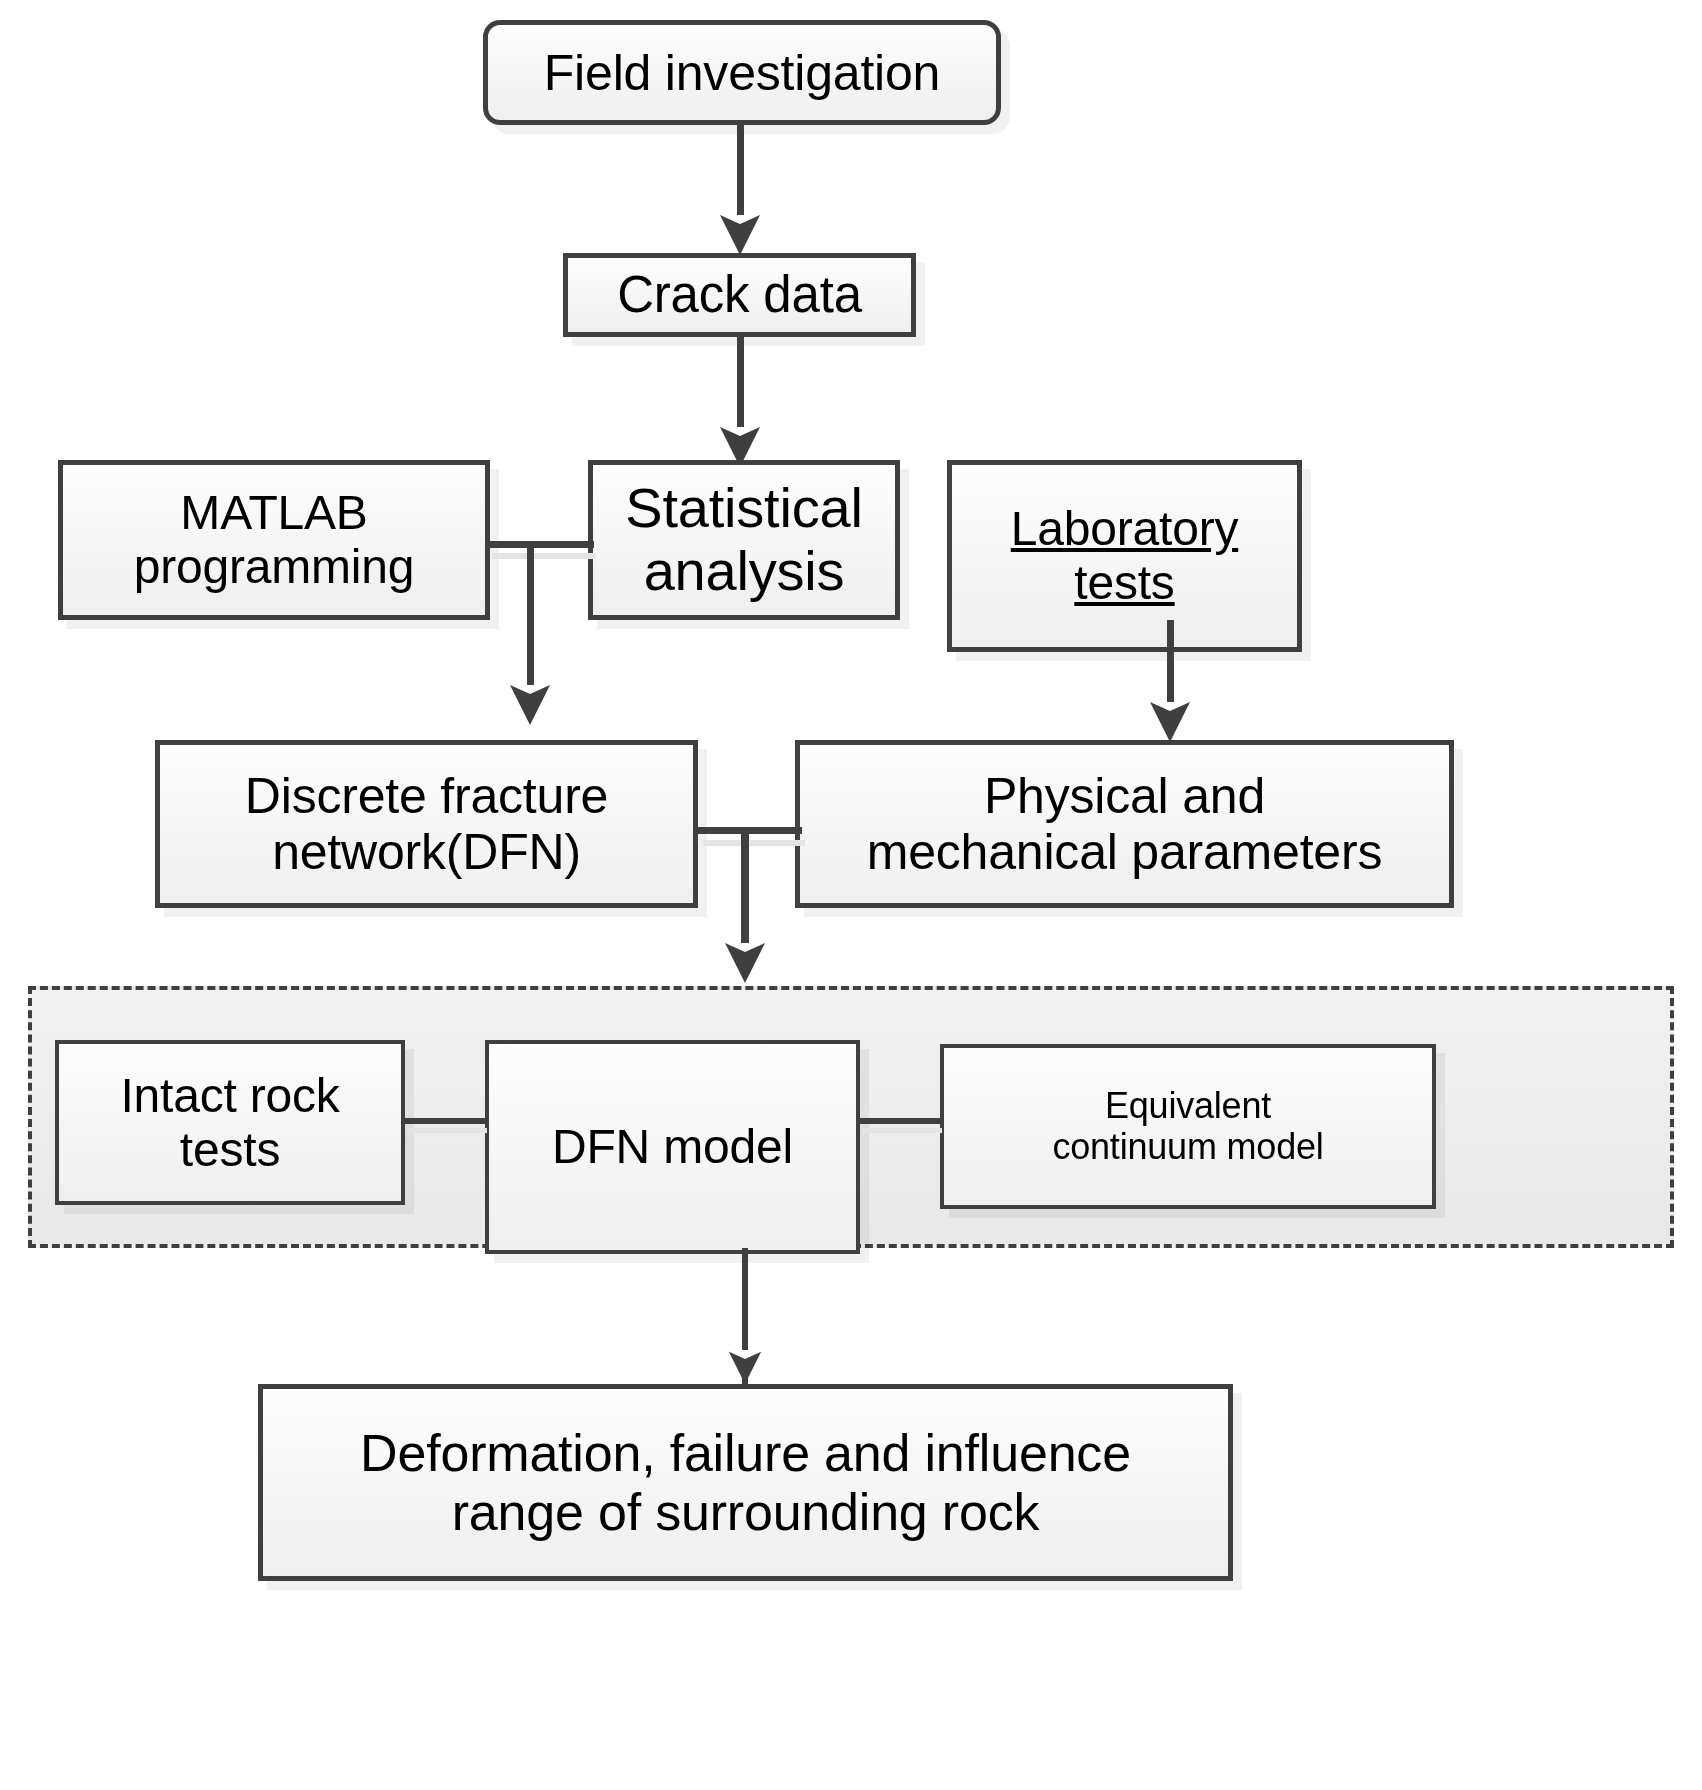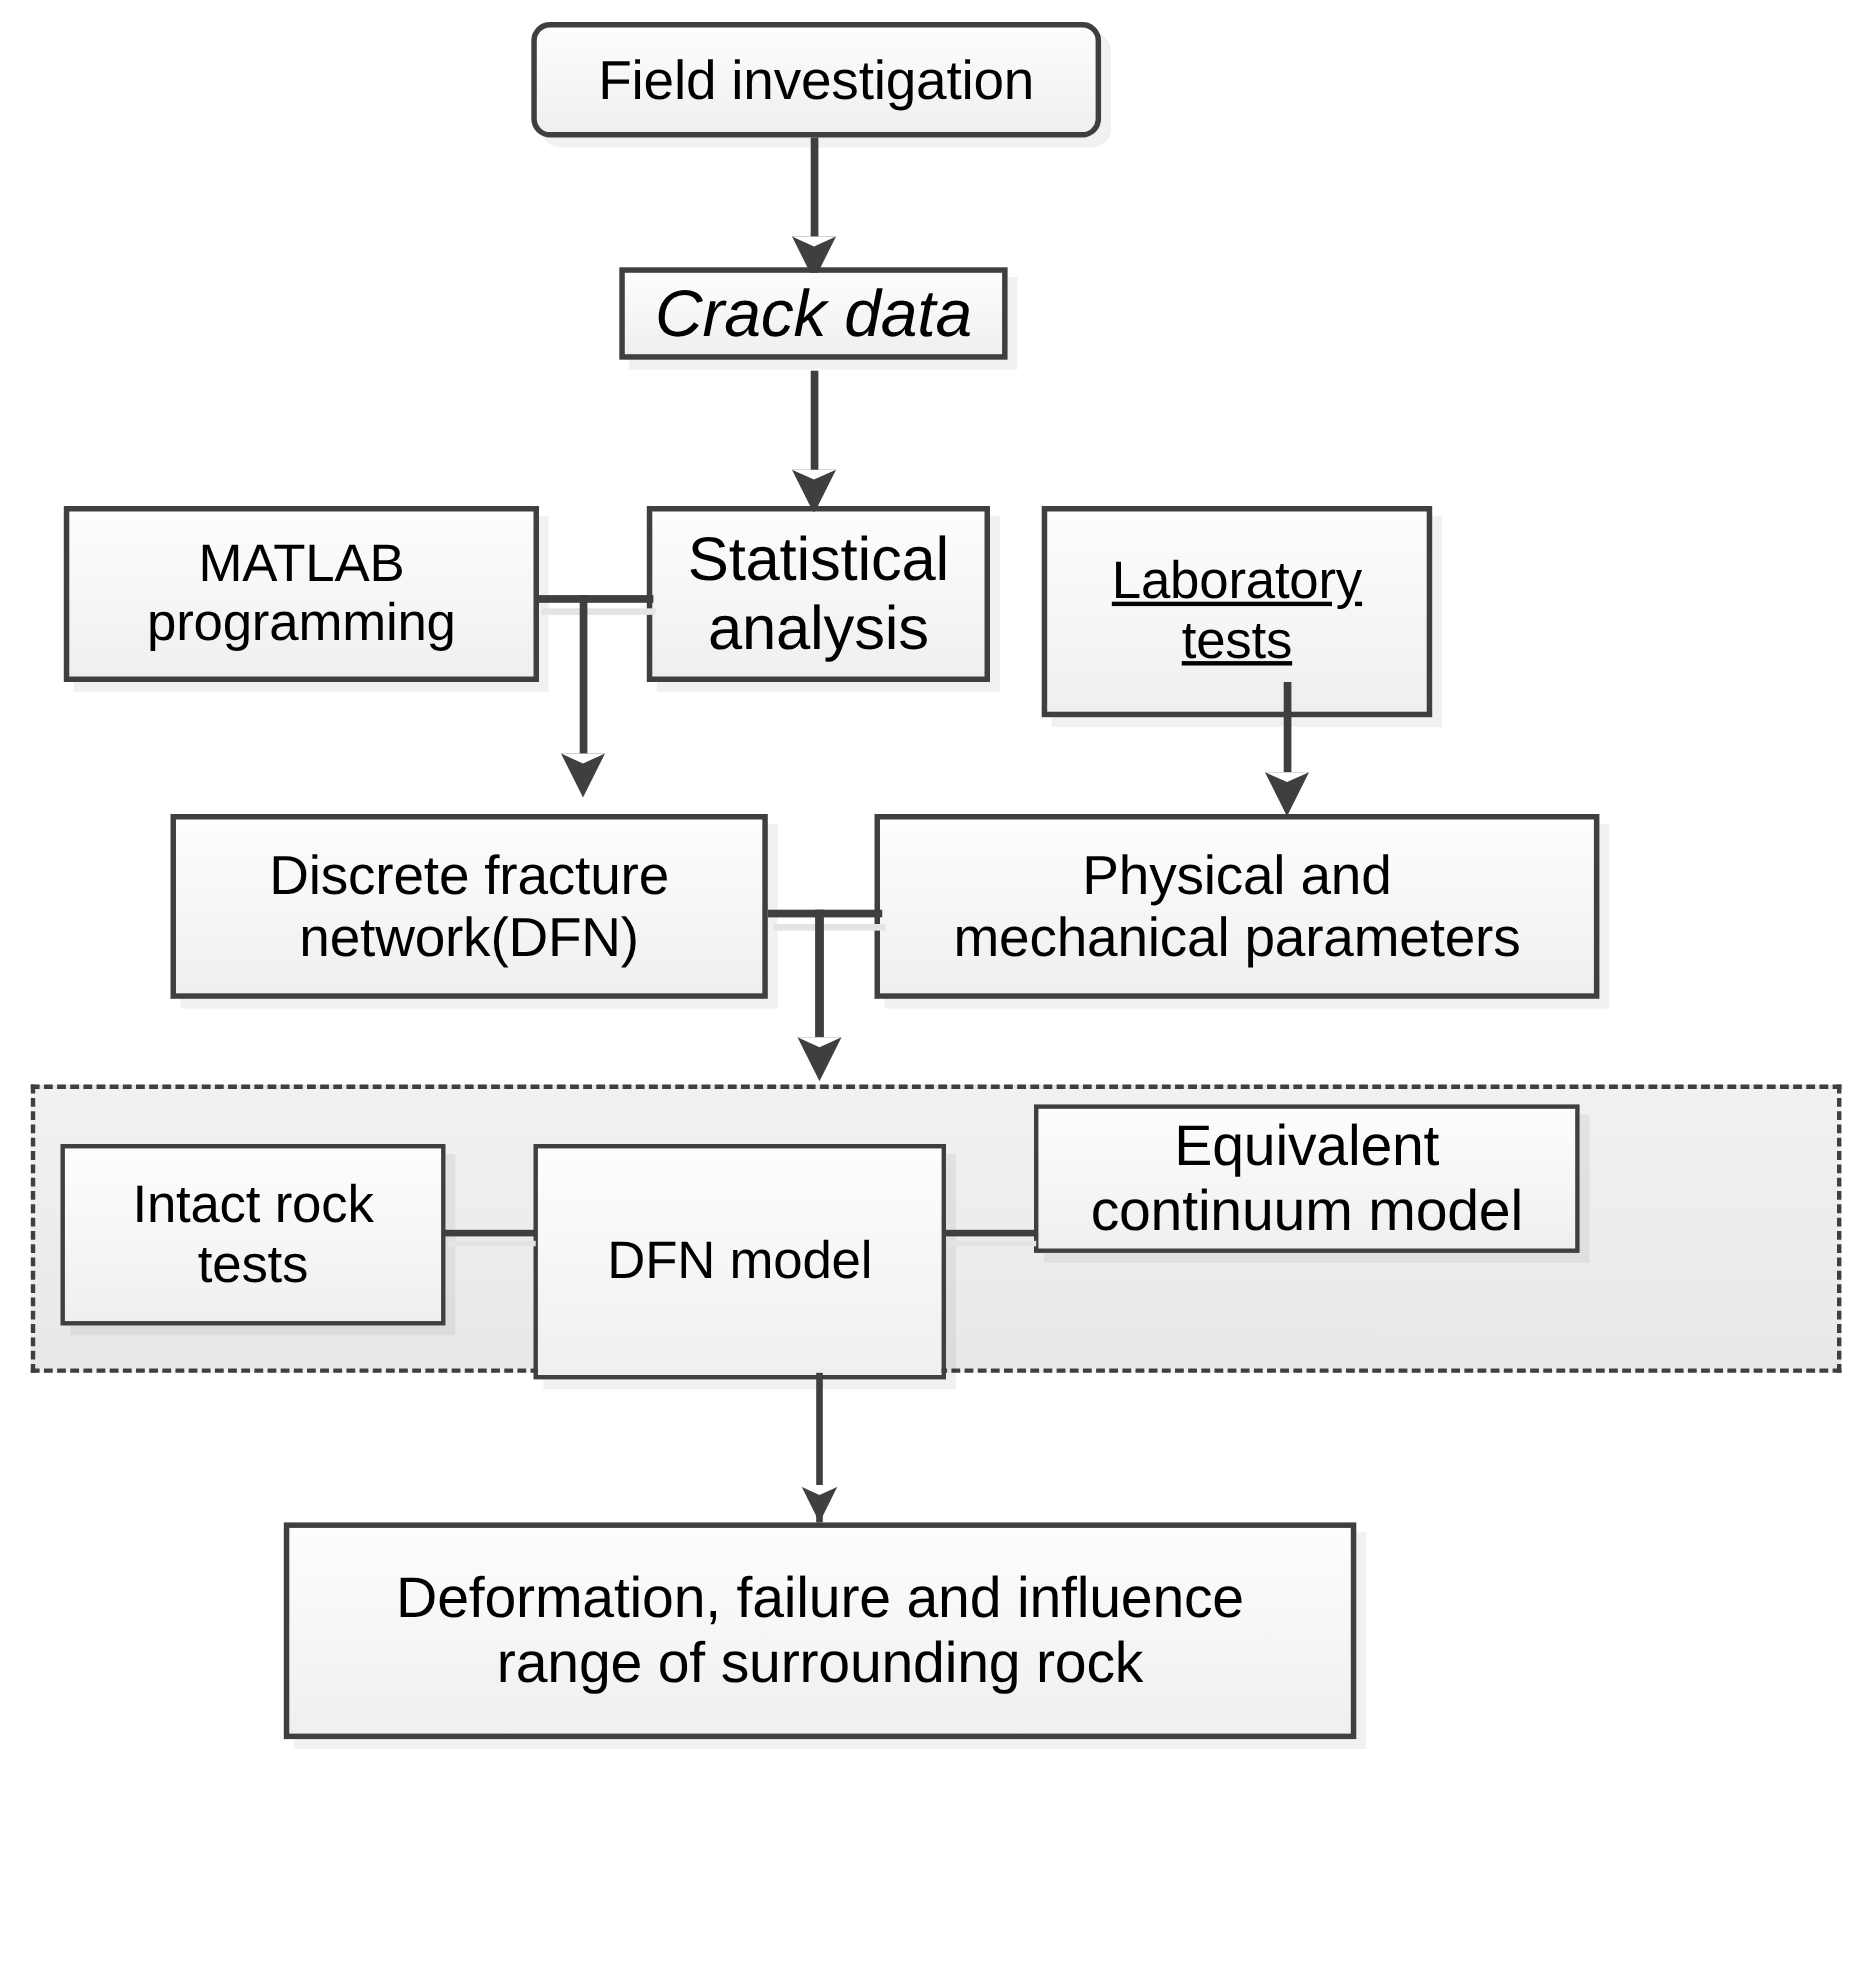--- a/index.html
+++ b/index.html
@@ -82,21 +82,21 @@
 <body>
 
 <div id="canvas">
 
   <div class="box" style="left:483px; top:20px; width:518px; height:105px; font-size:50px;border-radius:17px;">Field investigation</div>
 
   <div class="vline" style="left:737px; top:125px; width:7px; height:104px;"></div>
   <div class="arrowhead" style="left:720px; top:215px;"></div>
   <div class="arrow-notch" style="left:720px; top:215px;"></div>
 
-  <div class="box" style="left:563px; top:243px; width:353px; height:84px; font-size:60px;font-style:italic;">Crack data</div>
+  <div class="box" style="left:563px; top:253px; width:353px; height:84px; font-size:51px;">Crack data</div>
 
   <div class="vline" style="left:737px; top:337px; width:7px; height:104px;"></div>
   <div class="arrowhead" style="left:720px; top:427px;"></div>
   <div class="arrow-notch" style="left:720px; top:427px;"></div>
 
   <div class="box" style="left:58px; top:460px; width:432px; height:160px; font-size:48px;">MATLAB
 programming</div>
 
   <div class="box" style="left:588px; top:460px; width:312px; height:160px; font-size:56px;">Statistical
 analysis</div>
@@ -129,21 +129,21 @@
   <div class="arrow-notch" style="left:725px; top:943px;"></div>
 
   <div class="dashed-group" style="left:28px; top:986px; width:1646px; height:262px;">
   </div>
 
   <div class="box thin" style="left:55px; top:1040px; width:350px; height:165px; font-size:48px;">Intact rock
 tests</div>
 
   <div class="box thin" style="left:485px; top:1040px; width:375px; height:214px; font-size:48px;">DFN model</div>
 
-  <div class="box thin" style="left:940px; top:1004px; width:496px; height:135px; font-size:52px;">Equivalent
+  <div class="box thin" style="left:940px; top:1044px; width:496px; height:165px; font-size:36px;">Equivalent
 continuum model</div>
 
   <div class="hline ghost" style="left:407px; top:1128px; width:80px; height:5px;"></div>
   <div class="hline" style="left:404px; top:1118px; width:84px; height:6px;"></div>
 
   <div class="hline ghost" style="left:862px; top:1128px; width:80px; height:5px;"></div>
   <div class="hline" style="left:859px; top:1118px; width:84px; height:6px;"></div>
 
   <div class="vline" style="left:742px; top:1248px; width:6px; height:136px;"></div>
   <div class="arrowhead small" style="left:728px; top:1350px;"></div>

